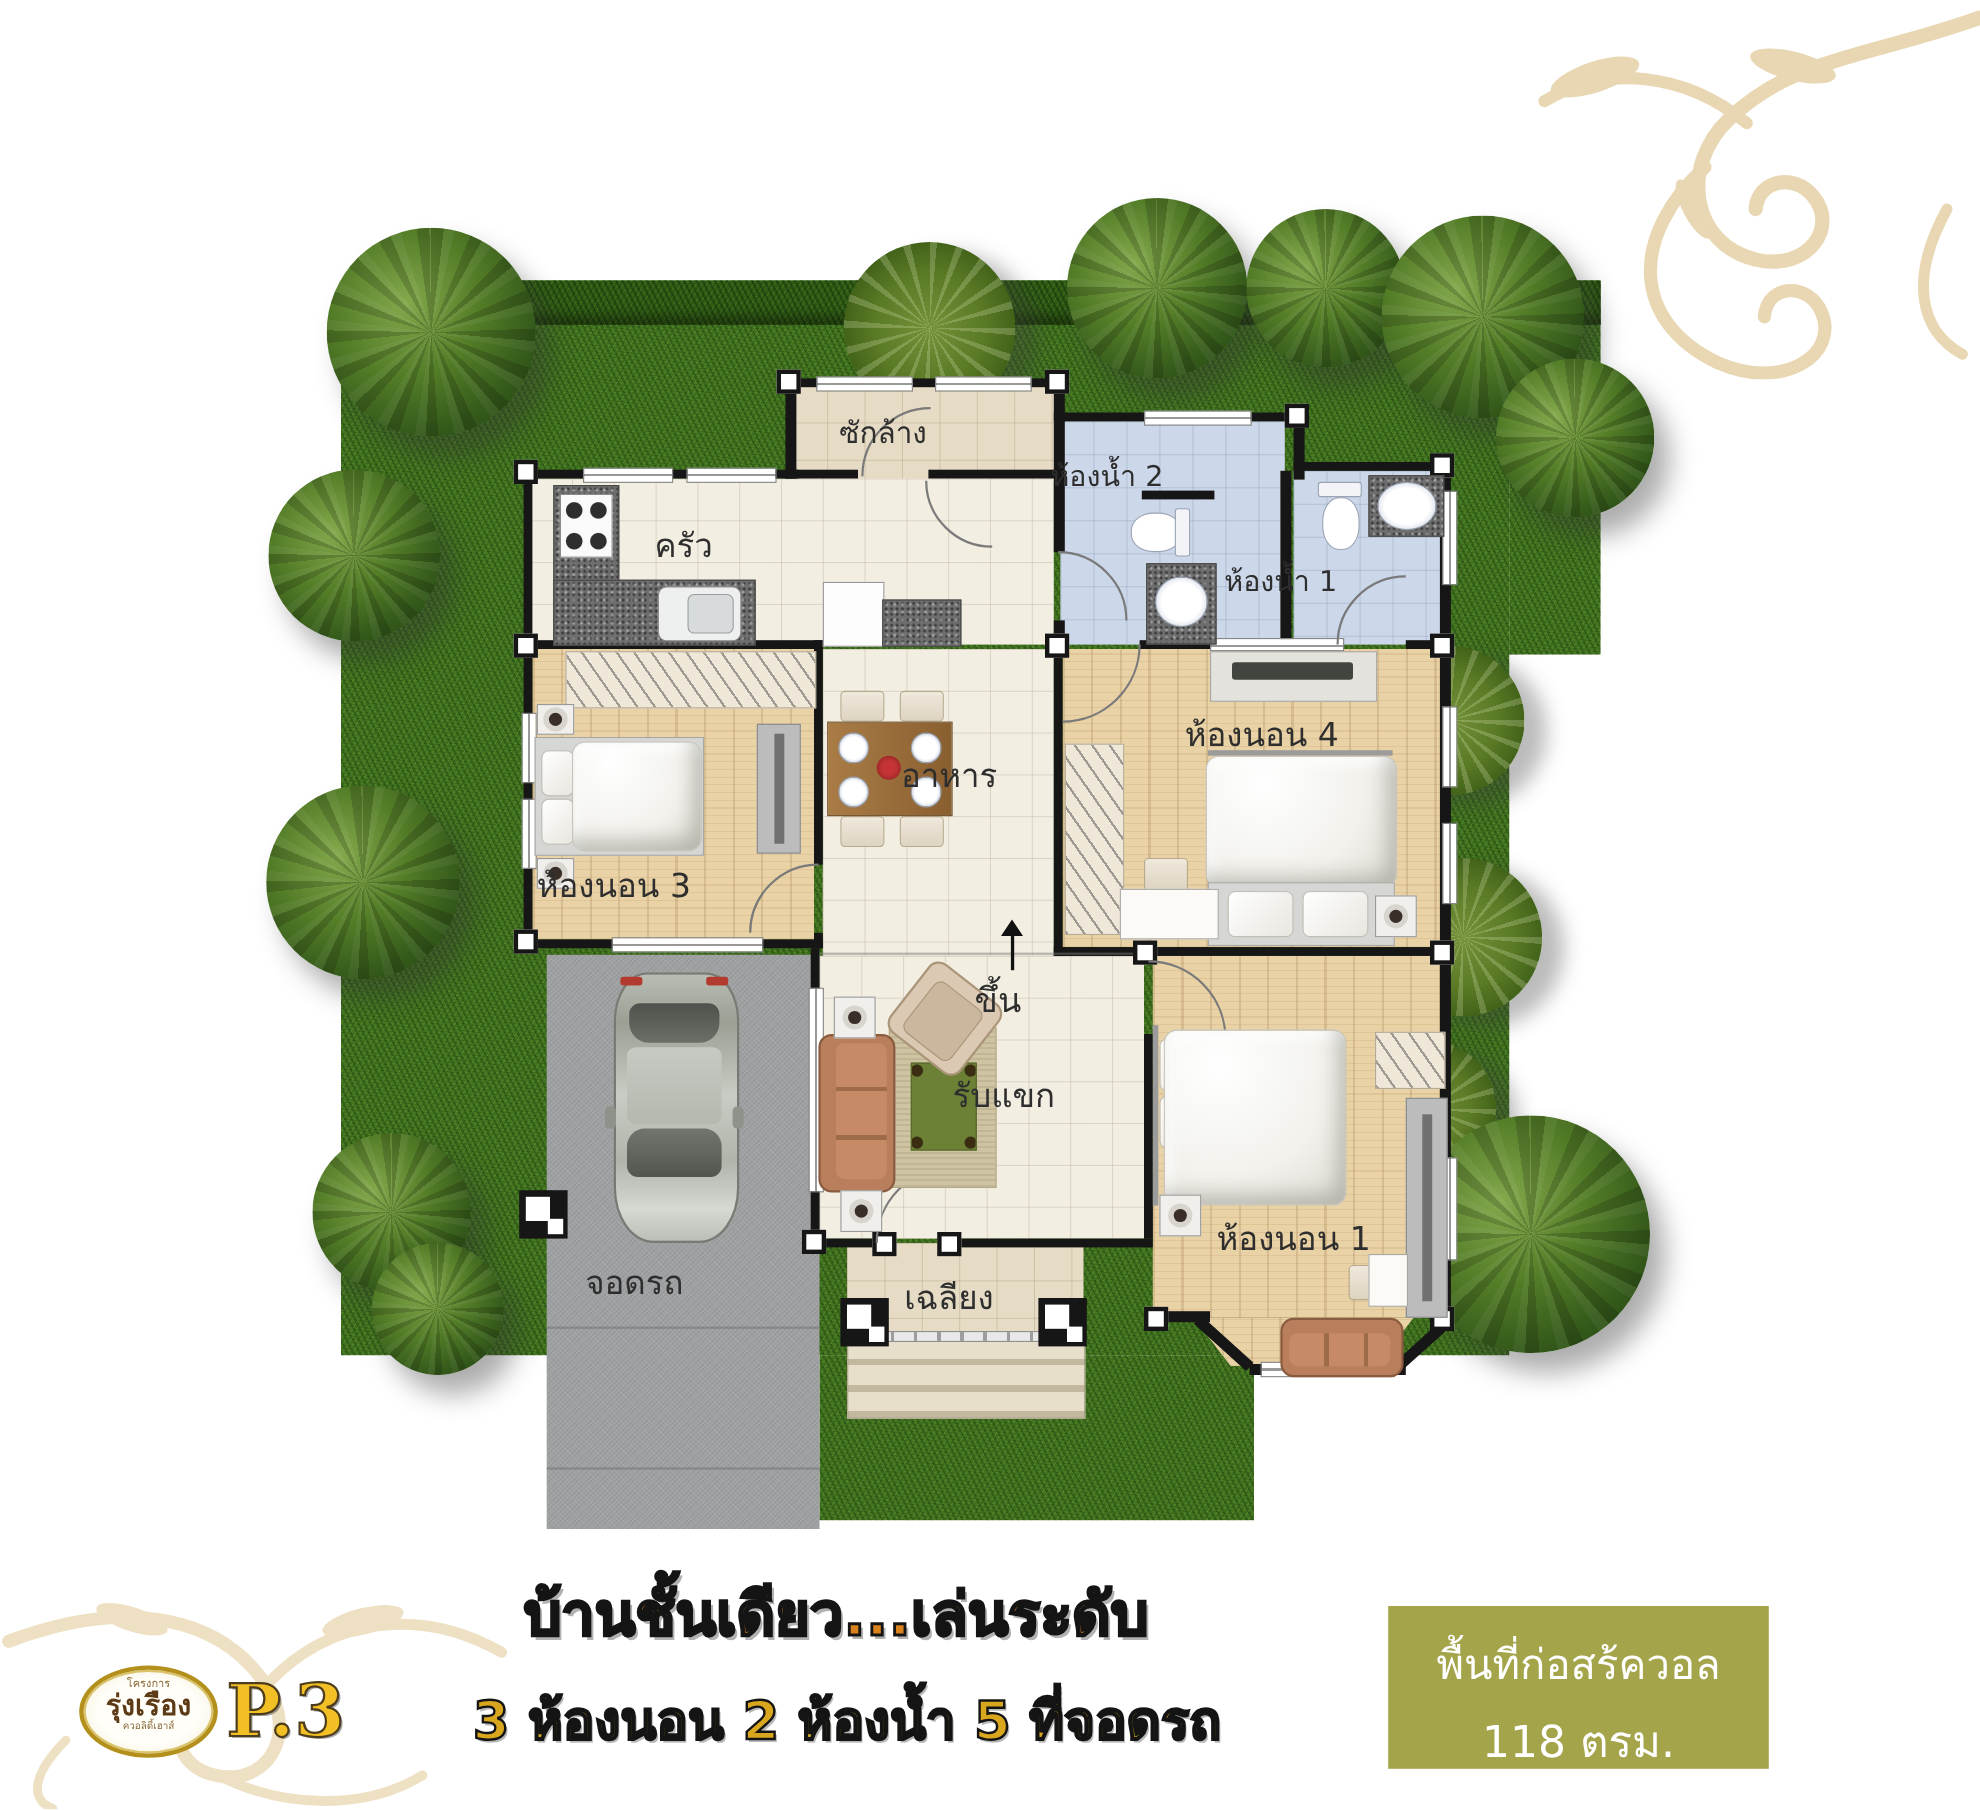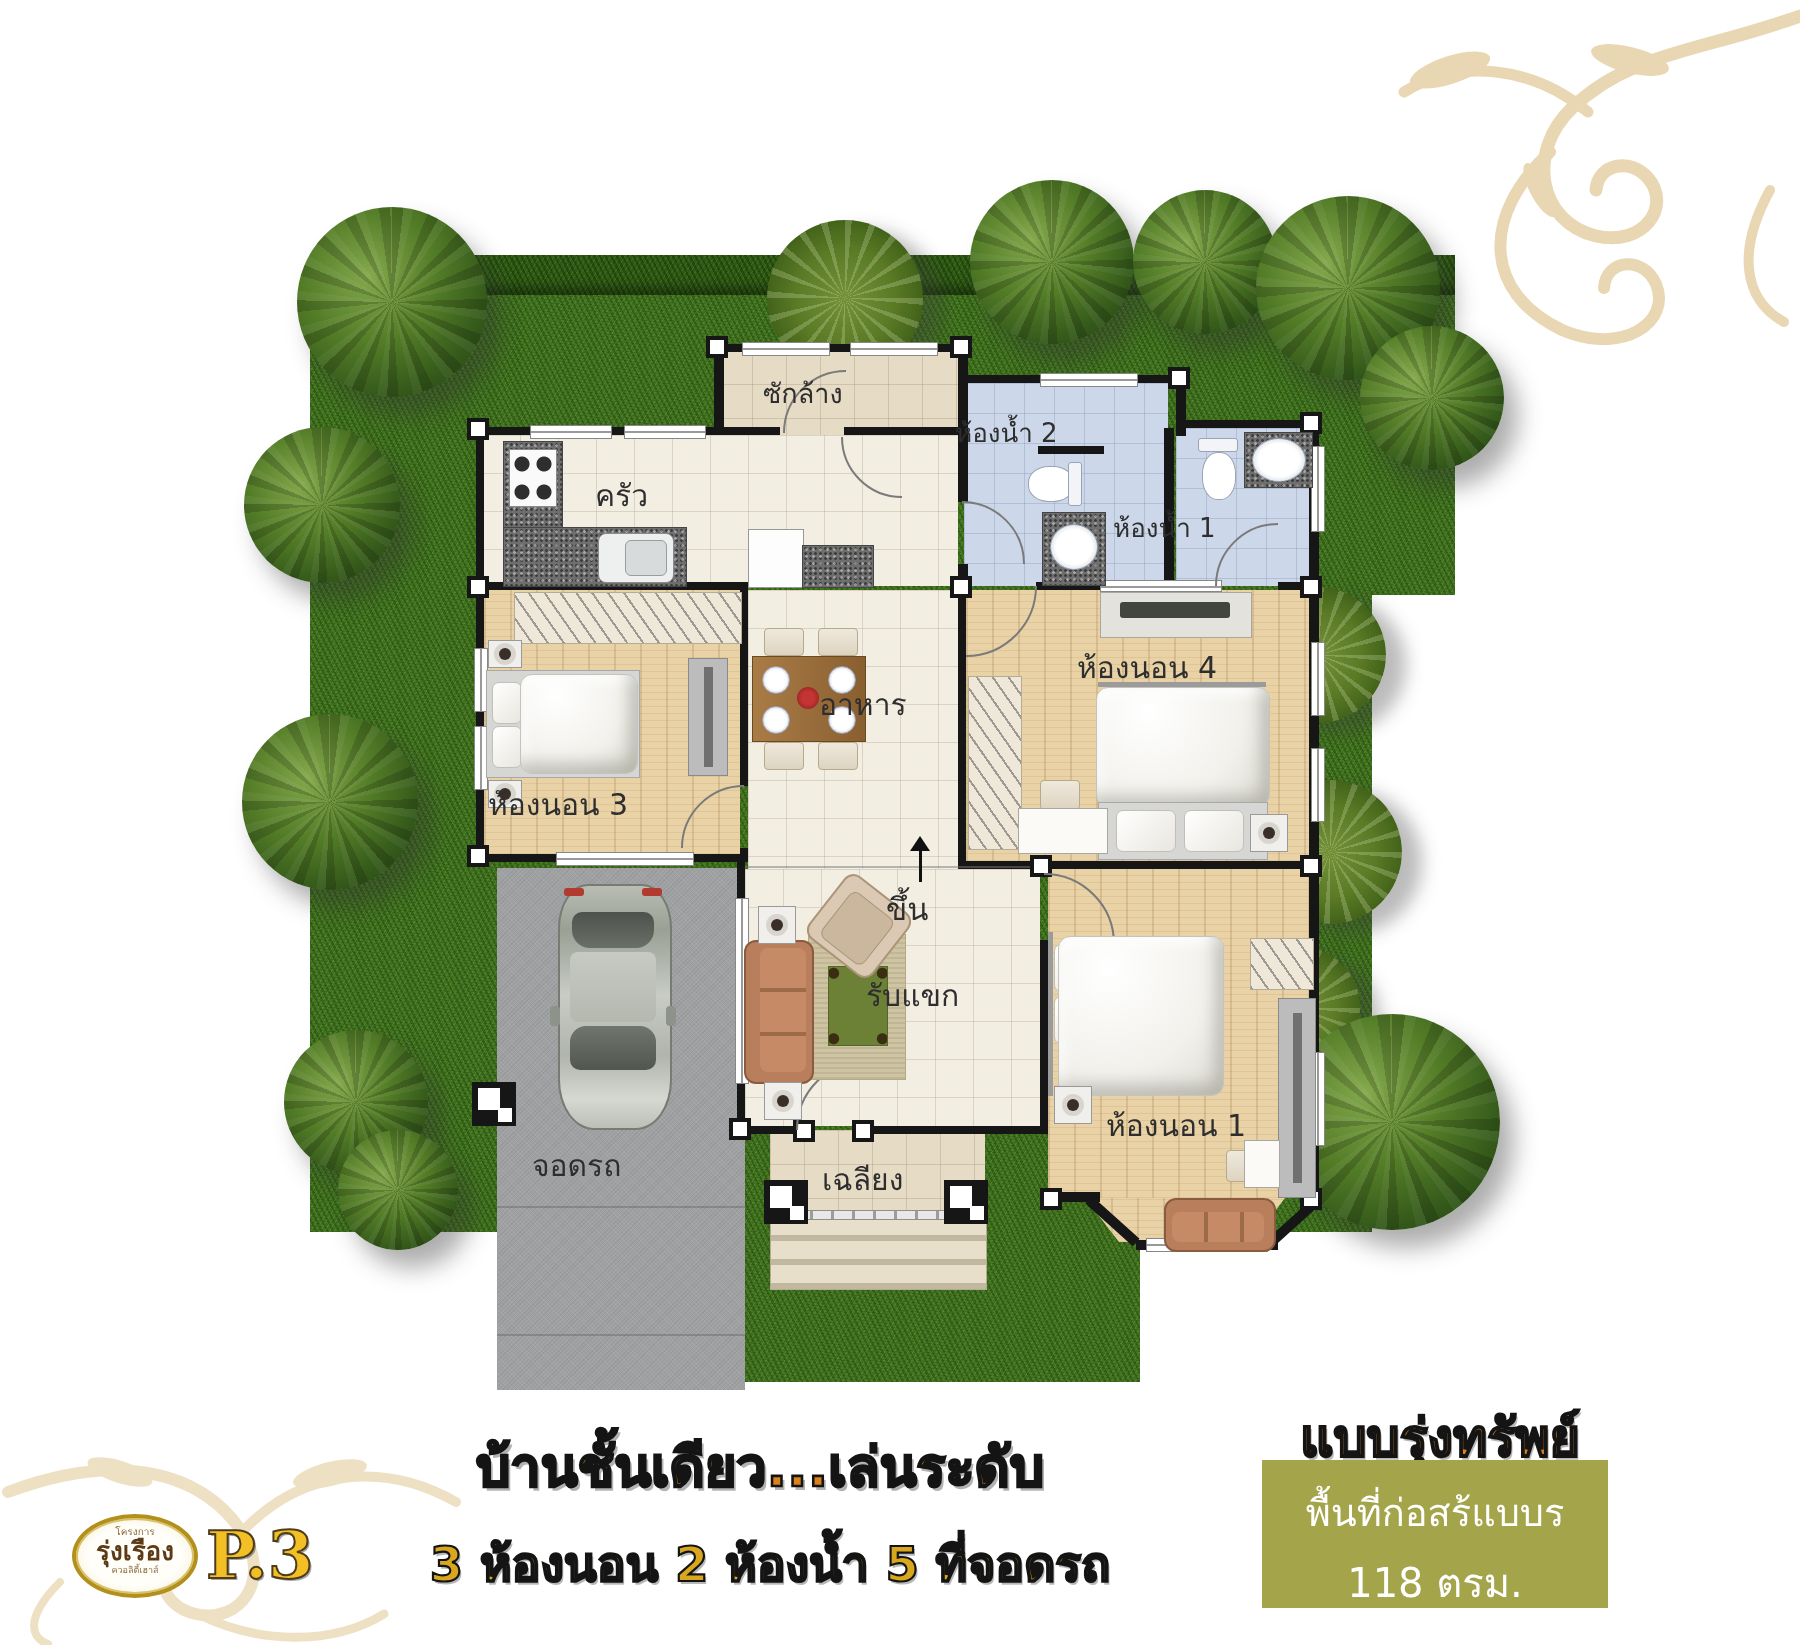--- a/index.html
+++ b/index.html
@@ -361,23 +361,22 @@
   <div class="lbl" style="left:488px;top:781px;width:200px">ห้องนอน 3</div>
   <div class="lbl" style="left:1077px;top:644px;width:200px">ห้องนอน 4</div>
   <div class="lbl" style="left:866px;top:972px;width:160px">รับแขก</div>
   <div class="lbl" style="left:1106px;top:1102px;width:200px">ห้องนอน 1</div>
   <div class="lbl" style="left:532px;top:1142px;width:160px">จอดรถ</div>
   <div class="lbl" style="left:822px;top:1156px;width:160px">เฉลียง</div>
   <div class="lbl" style="left:886px;top:884px;width:80px;font-size:31px">ขึ้น</div>
 
   <div class="headline" style="left:380px;top:1424px;width:760px;font-size:54px">บ้านชั้นเดียว...เล่นระดับ</div>
   <div class="features" style="left:390px;top:1526px;width:760px;font-size:48px">3 ห้องนอน 2 ห้องน้ำ 5 ที่จอดรถ</div>
-  <div class="model" style="left:1240px;top:1396px;width:400px;font-size:52px">แบบรุ่งทรัพย์</div>
   <div class="areabox" style="left:1262px;top:1460px;width:346px;height:148px">
-    <span class="l1">พื้นที่ก่อสร้แบบร</span>
+    <span class="l1">พื้นที่ก่อสร้ควอล</span>
     <span class="l2">118 ตรม.</span>
   </div>
   <div class="logo" style="left:72px;top:1514px">
     <span class="t">โครงการ</span>
     <span class="b">รุ่งเรือง</span>
     <span class="s">ควอลิตี้เฮาส์</span>
   </div>
   <div class="p3" style="left:206px;top:1516px">P.3</div>
 
 </div>

